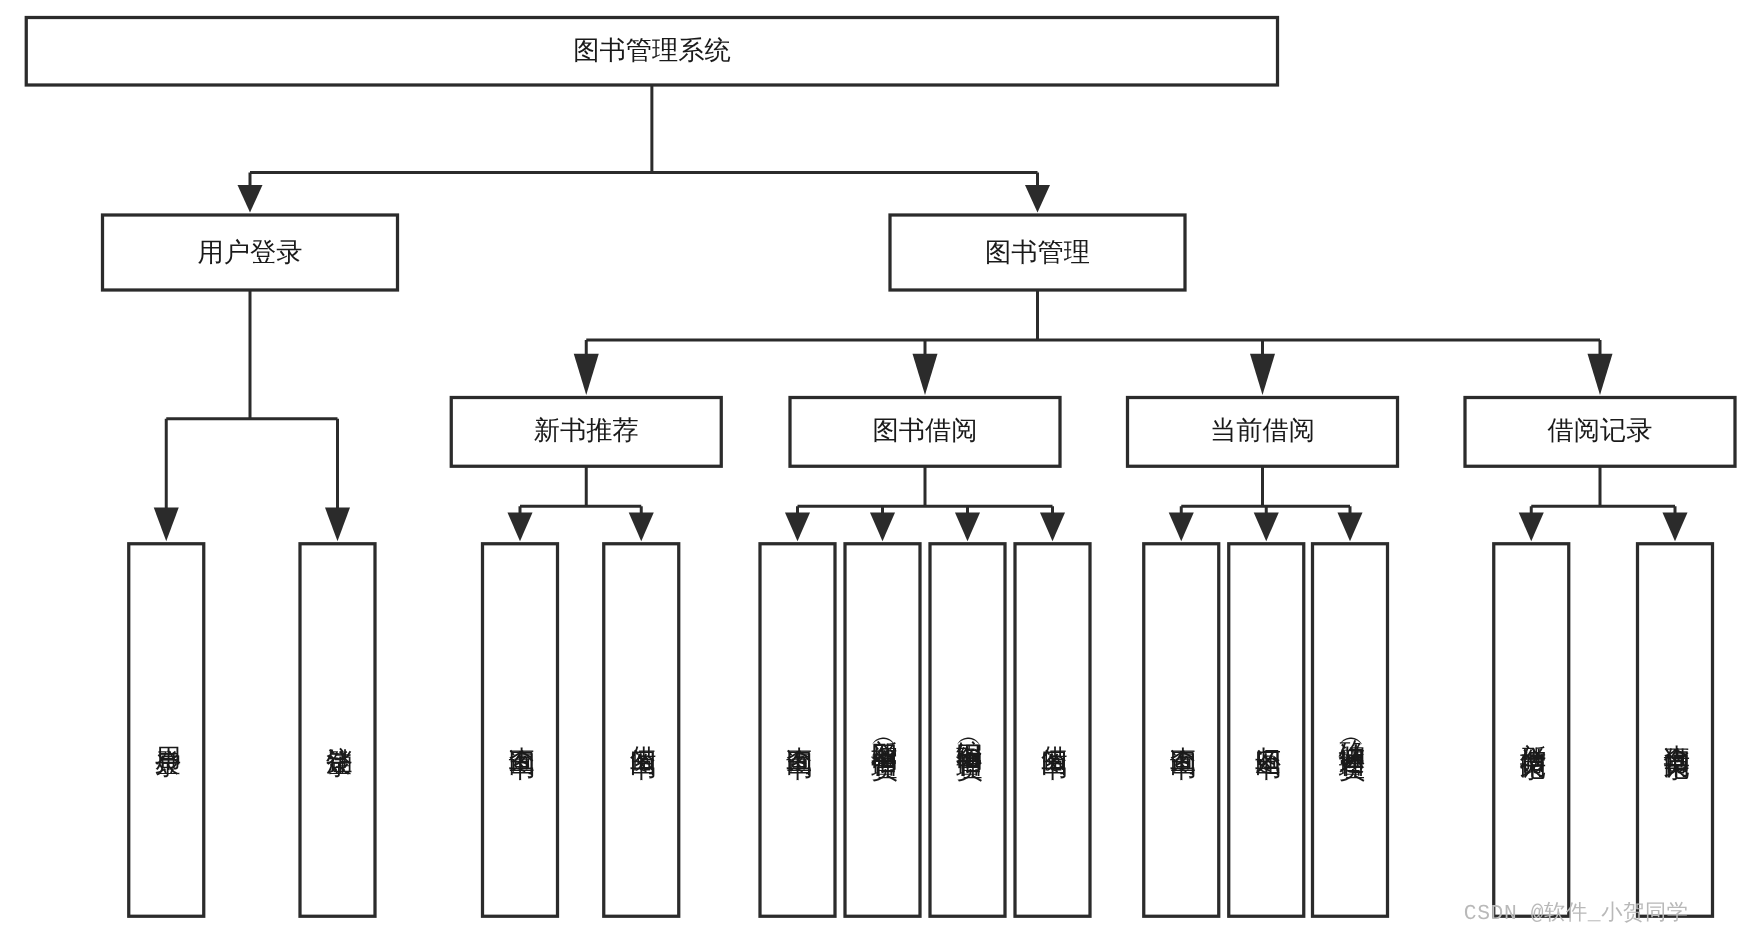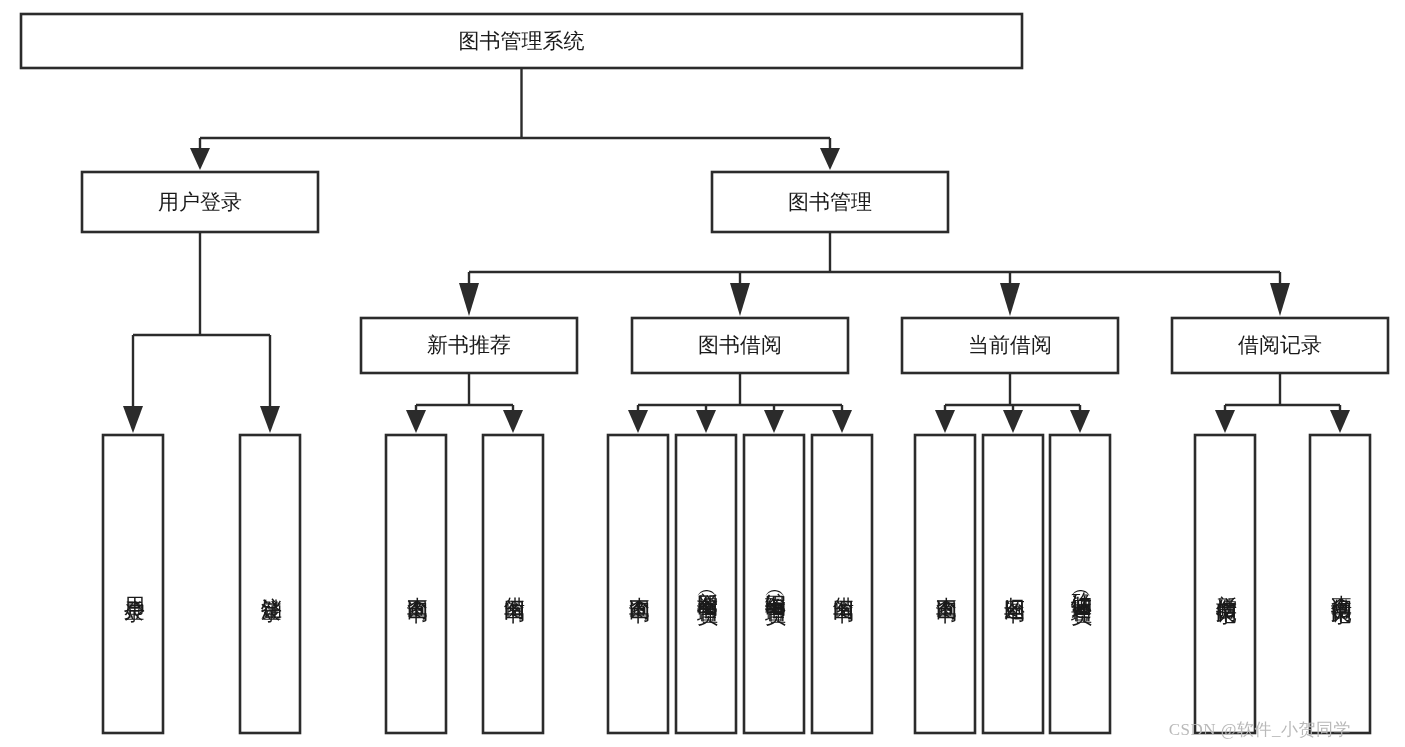--- a/index.html
+++ b/index.html
@@ -56,21 +56,21 @@
     writing-mode: vertical-rl;
     text-orientation: upright;
     letter-spacing: 2px;
     dominant-baseline: middle;
     text-anchor: middle;
   }
   .watermark-text {
     position: absolute;
     right: 12px;
     bottom: 6px;
-    font-family: Liberation Serif, serif;
+    font-family: Liberation Mono, monospace;
     font-size: 17px;
     color: #b9b9b9;
     white-space: nowrap;
     letter-spacing: 0.5px;
     pointer-events: none;
   }
 </style>
 </head>
 <body>
 

